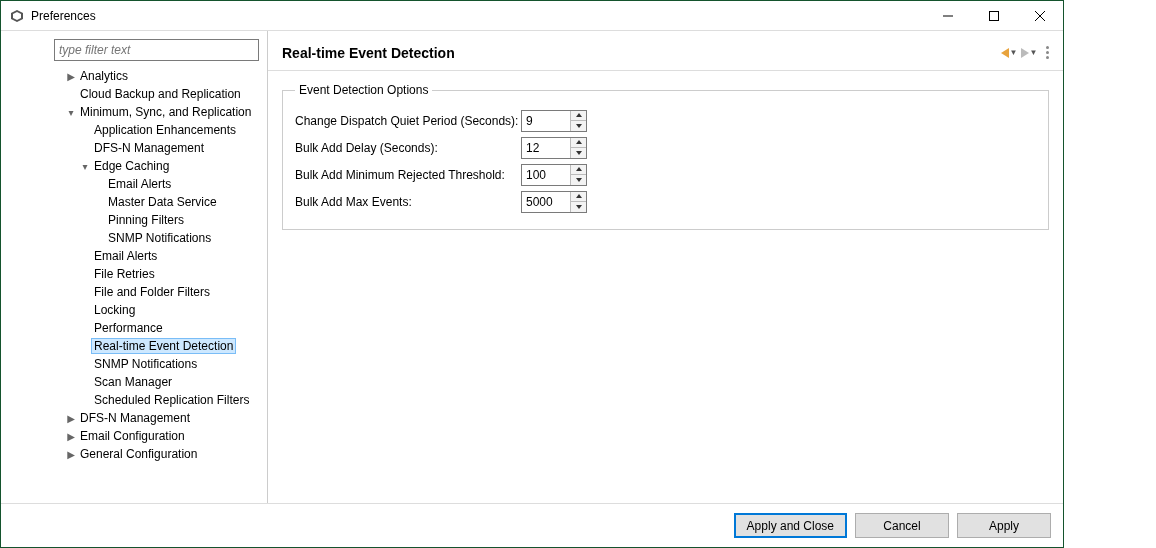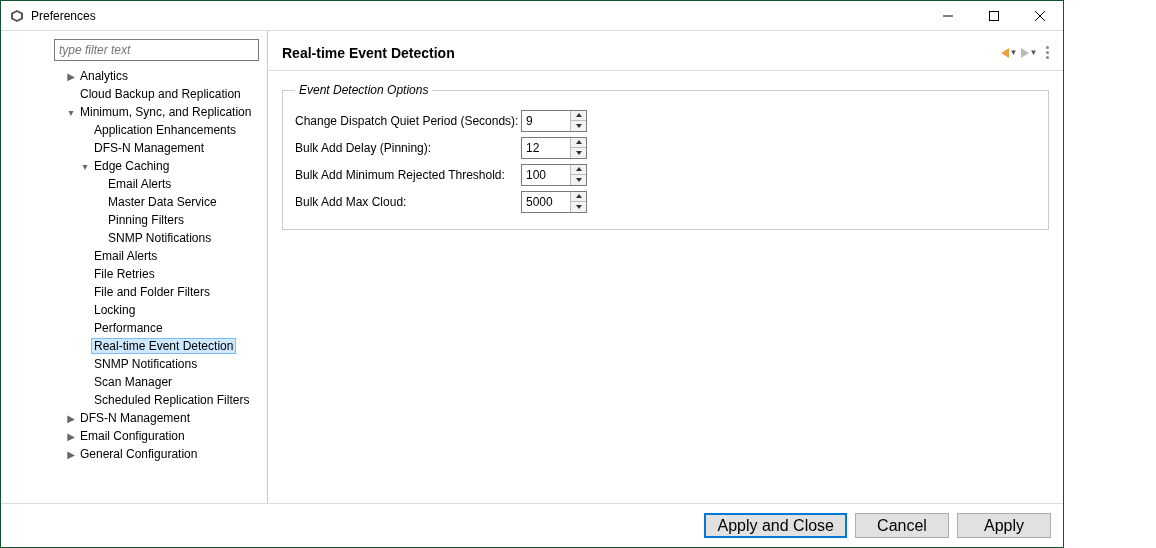--- a/index.html
+++ b/index.html
@@ -30,32 +30,32 @@
   .main-title { font-size:14px; font-weight:bold; flex:1; }
   .nav-icons { display:flex; align-items:center; gap:2px; }
   .nav-btn { width:18px; height:18px; display:flex; align-items:center; justify-content:center; }
   .arrow-left { width:0;height:0;border-top:5px solid transparent;border-bottom:5px solid transparent;border-right:8px solid #e8a33d; }
   .arrow-right { width:0;height:0;border-top:5px solid transparent;border-bottom:5px solid transparent;border-left:8px solid #bbb; }
   .dd { font-size:8px; color:#555; margin-left:1px; }
   .menu-dots { display:flex; flex-direction:column; gap:2px; margin-left:6px; }
   .menu-dots span { width:3px; height:3px; background:#888; border-radius:50%; display:block; }
   .content { flex:1; padding:12px 14px; overflow:auto; }
   fieldset.group { border:1px solid #ccc; padding:10px 12px 14px 12px; margin:0; }
-  fieldset.group legend { padding:0 4px; font-size:12px;font-style:italic; }
+  fieldset.group legend { padding:0 4px; font-size:12px; }
   .form-row { display:flex; align-items:center; height:27px; }
   .form-label { width:226px; }
   .spin { display:flex; width:66px; height:22px; border:1px solid #7a7a7a; background:#fff; }
   .spin input { flex:1; border:none; outline:none; padding:0 4px; font-size:12px; min-width:0; }
   .spin .btns { width:16px; display:flex; flex-direction:column; border-left:1px solid #bbb; }
   .spin .b { flex:1; display:flex; align-items:center; justify-content:center; background:#f3f3f3; }
   .spin .b + .b { border-top:1px solid #bbb; }
   .tri-up { width:0;height:0;border-left:3px solid transparent;border-right:3px solid transparent;border-bottom:4px solid #333; }
   .tri-down { width:0;height:0;border-left:3px solid transparent;border-right:3px solid transparent;border-top:4px solid #333; }
   .footer { height:44px; border-top:1px solid #ddd; display:flex; align-items:center; justify-content:flex-end; padding:0 12px; gap:8px; background:#fff; }
-  .btn { min-width:94px; height:25px; border:1px solid #adadad; background:#e1e1e1; font-size:16px; cursor:default; padding:0 12px; }
+  .btn { min-width:94px; height:25px; border:1px solid #adadad; background:#e1e1e1; font-size:12px; cursor:default; padding:0 12px; }
   .btn.default { border:1px solid #0078d7; outline:1px solid #0078d7; outline-offset:-2px; }
   ::-webkit-scrollbar { width:17px; background:#f0f0f0; }
   ::-webkit-scrollbar-thumb { background:#c2c2c2; }
 </style>
 </head>
 <body>
 
 <div class="window">
 
   <div class="titlebar">
@@ -262,21 +262,21 @@
                     <span class="tri-up"></span>
                   </div>
                   <div class="b">
                     <span class="tri-down"></span>
                   </div>
                 </div>
             </div>
           </div>
 
           <div class="form-row">
-            <div class="form-label">Bulk Add Delay (Pinning):</div>
+            <div class="form-label">Bulk Add Delay (Seconds):</div>
             <div class="spin">
               <input value="12" style="">
               <div class="btns">
                   <div class="b">
                     <span class="tri-up"></span>
                   </div>
                   <div class="b">
                     <span class="tri-down"></span>
                   </div>
                 </div>
@@ -292,21 +292,21 @@
                     <span class="tri-up"></span>
                   </div>
                   <div class="b">
                     <span class="tri-down"></span>
                   </div>
                 </div>
             </div>
           </div>
 
           <div class="form-row">
-            <div class="form-label">Bulk Add Max Cloud:</div>
+            <div class="form-label">Bulk Add Max Events:</div>
             <div class="spin">
               <input value="5000" style="">
               <div class="btns">
                   <div class="b">
                     <span class="tri-up"></span>
                   </div>
                   <div class="b">
                     <span class="tri-down"></span>
                   </div>
                 </div>

